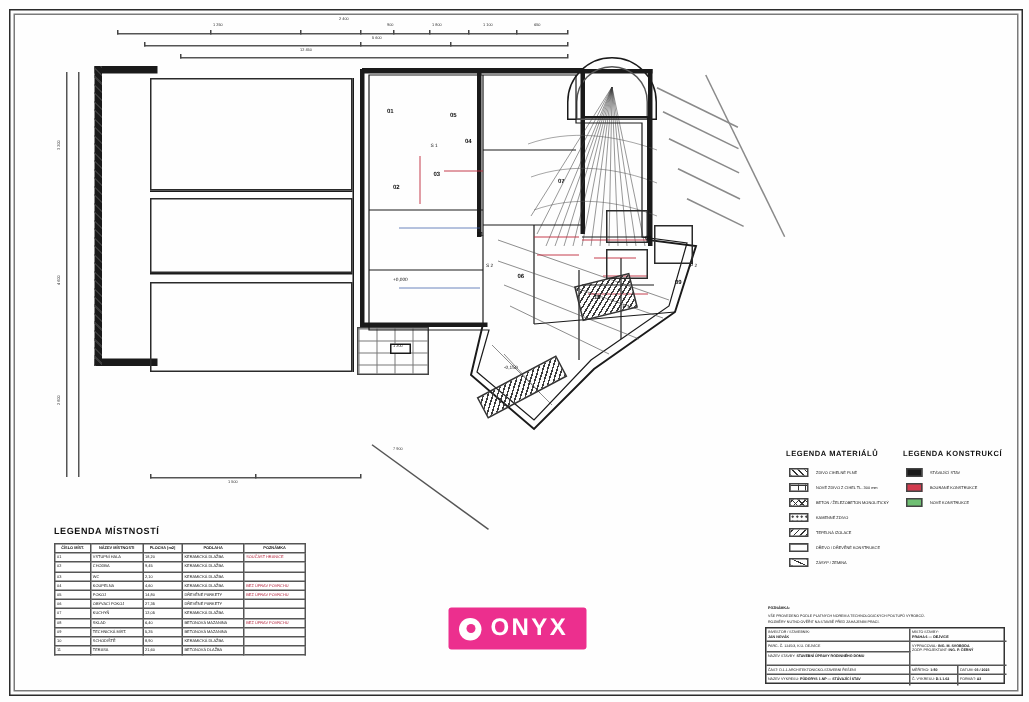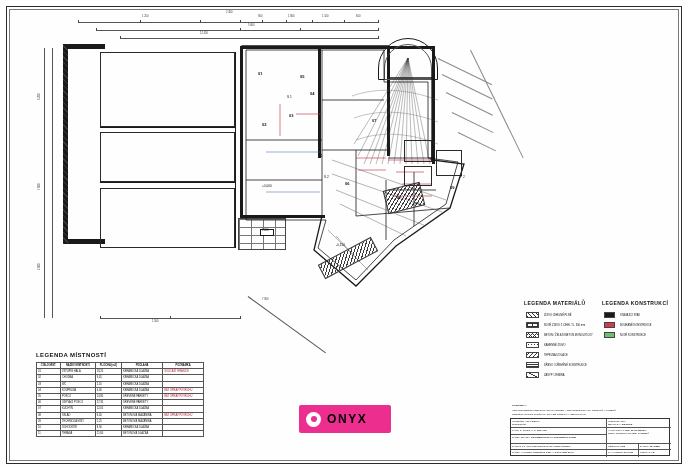--- a/index.html
+++ b/index.html
@@ -36,21 +36,21 @@
   table.tbl th{font-weight:bold;background:#fff;}
   .celr{color:#b5213a;}
 
   .mat-row{position:absolute;font-size:3px;color:#111;white-space:nowrap;}
   .swatch{position:absolute;width:13px;height:6px;border:0.6px solid #444;box-sizing:border-box;}
 
   
   .logo{position:absolute;left:299px;top:405px;width:92px;height:28px;background:#ec2f8e;border-radius:2px;display:flex;align-items:center;}
   .logo .mark{width:15px;height:15px;border-radius:50%;background:#fff;margin-left:7px;position:relative;}
   .logo .mark:after{content:"";position:absolute;left:4.5px;top:4.5px;width:6px;height:6px;border-radius:50%;background:#ec2f8e;}
-  .logo .txt{color:#000000;font-size:12px;font-weight:bold;letter-spacing:1.6px;margin-left:6px;font-family:"Liberation Sans",sans-serif;}
+  .logo .txt{color:#ffffff;font-size:16px;font-weight:bold;letter-spacing:1.6px;margin-left:6px;font-family:"Liberation Sans",sans-serif;}
 
   
   .tb{position:absolute;left:510px;top:418px;width:160px;height:38px;border:0.7px solid #333;box-sizing:border-box;}
   .tb .cell{position:absolute;box-sizing:border-box;border-right:0.5px solid #555;border-bottom:0.5px solid #555;font-size:2.4px;color:#111;padding:0.5px 1px;line-height:1.25;overflow:hidden;}
   .notes{position:absolute;font-size:2.4px;color:#111;line-height:1.4;white-space:nowrap;}
 </style>
 </head>
 <body>
 
 <div id="sheet">

